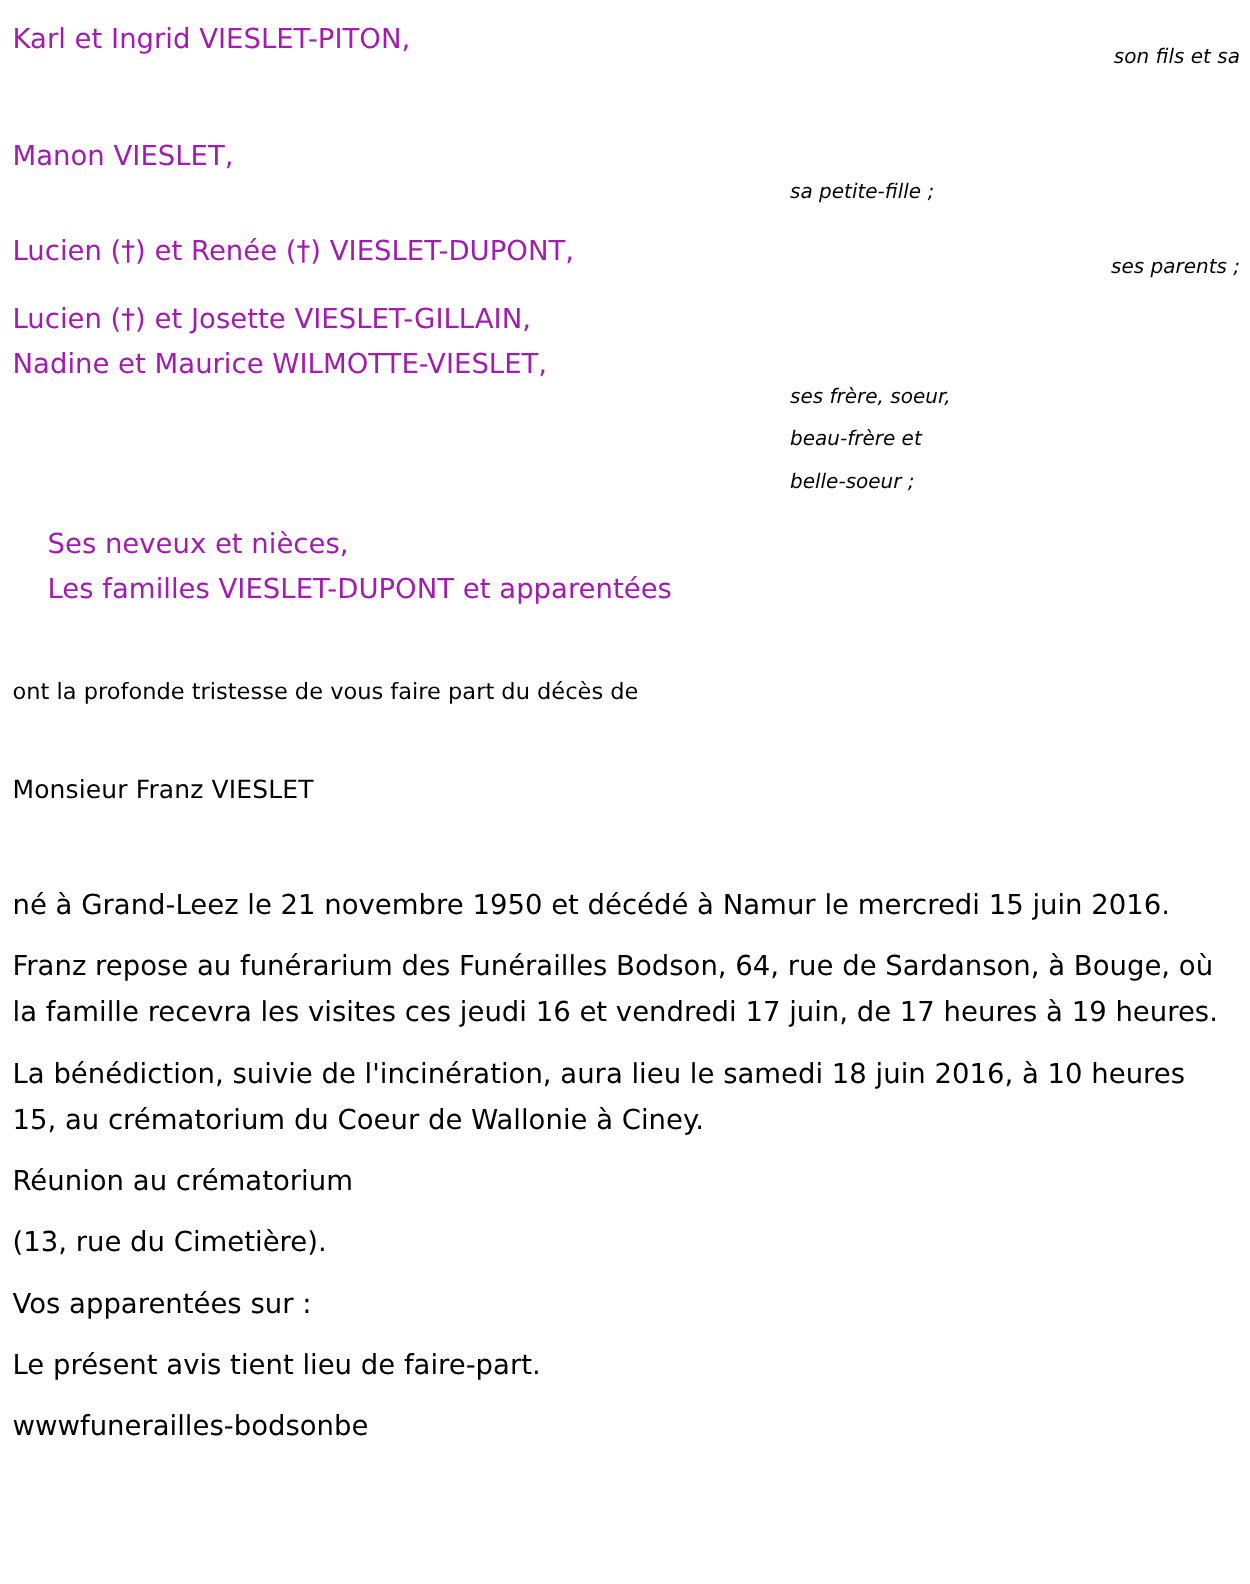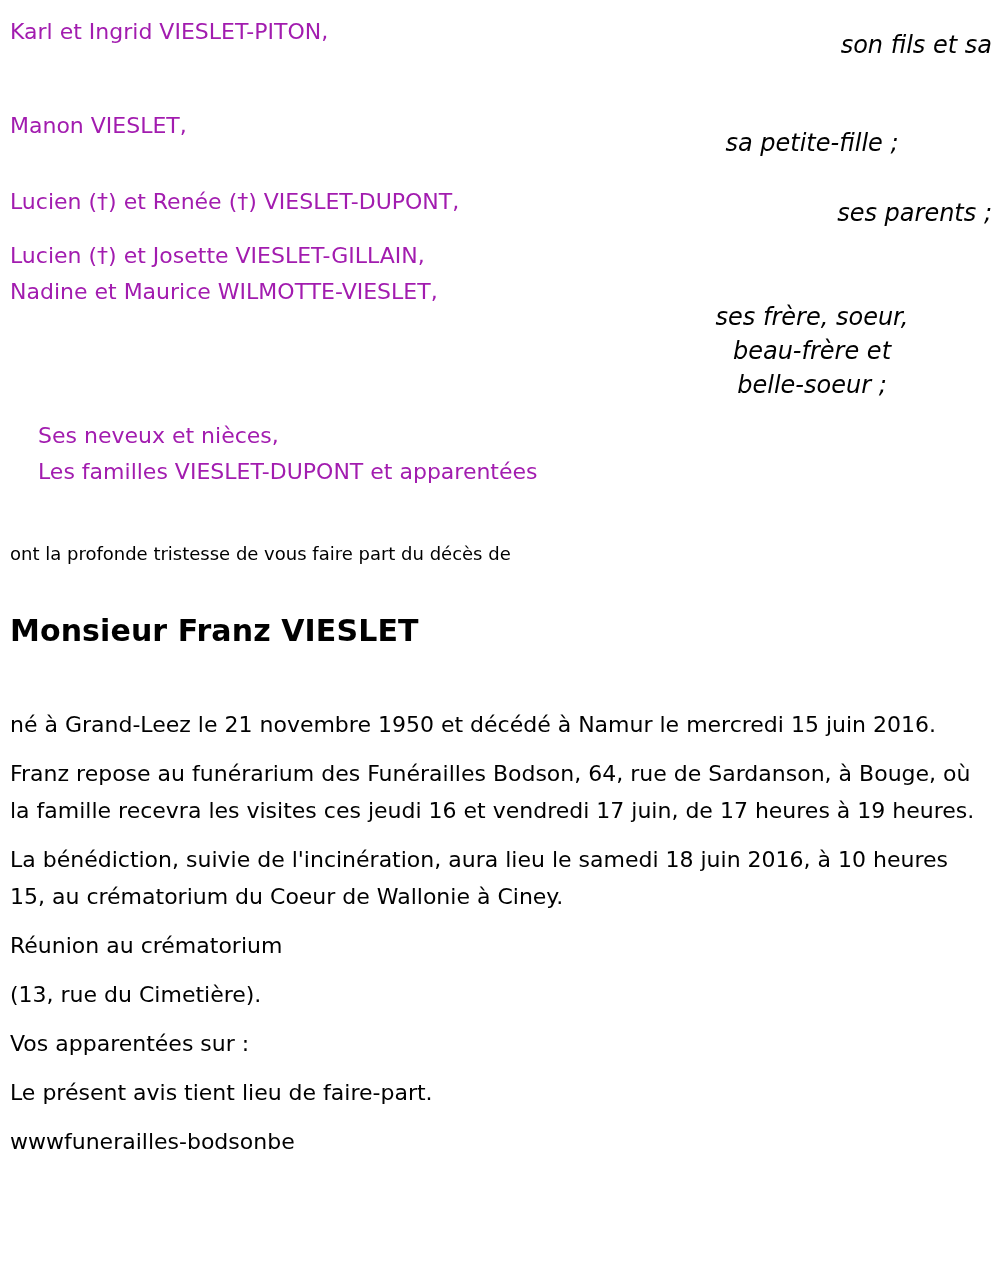--- a/index.html
+++ b/index.html
@@ -45,54 +45,54 @@
   }
 
   .name-line {
     font-size: 22px;
     line-height: 36px;
     white-space: nowrap;
     color: #a21caf;
   }
 
   .rel-label {
-    font-size: 24px;
+    font-size: 16px;
     font-style: italic;
     line-height: 34px;
     color: #000;
     white-space: nowrap;
   }
 
   
   .g1 { position: absolute; top: 14px;  }
   .g2 { position: absolute; top: 108px; }
   .g3 { position: absolute; top: 184px; }
   .g4 { position: absolute; top: 238px; }
   .g5 { position: absolute; top: 418px; margin-left: 28px; }
 
   .l1 { position: absolute; top: 28px;  right: 0; width: 360px; text-align: right; }
-  .l2 { position: absolute; top: 126px; right: 0; width: 360px; text-align: center; }
+  .l2 { position: absolute; top: 136px; right: 0; width: 360px; text-align: left; }
   .l3 { position: absolute; top: 196px; right: 0; width: 360px; text-align: right; }
-  .l4 { position: absolute; top: 300px; right: 0; width: 360px; text-align: center; }
+  .l4 { position: absolute; top: 300px; right: 0; width: 360px; text-align: left; }
 
   
   .announce {
     position: absolute;
     left: 10px;
     top: 537px;
     font-size: 18px;
     line-height: 34px;
   }
 
   .deceased-name {
     position: absolute;
     left: 10px;
     top: 612px;
-    font-size: 30px;
-    font-weight: 700;
+    font-size: 20px;
+    font-weight: 400;
     letter-spacing: 0.1px;
     line-height: 38px;
   }
 
   .body-block {
     position: absolute;
     left: 10px;
     top: 706px;
     width: 982px;
   }

